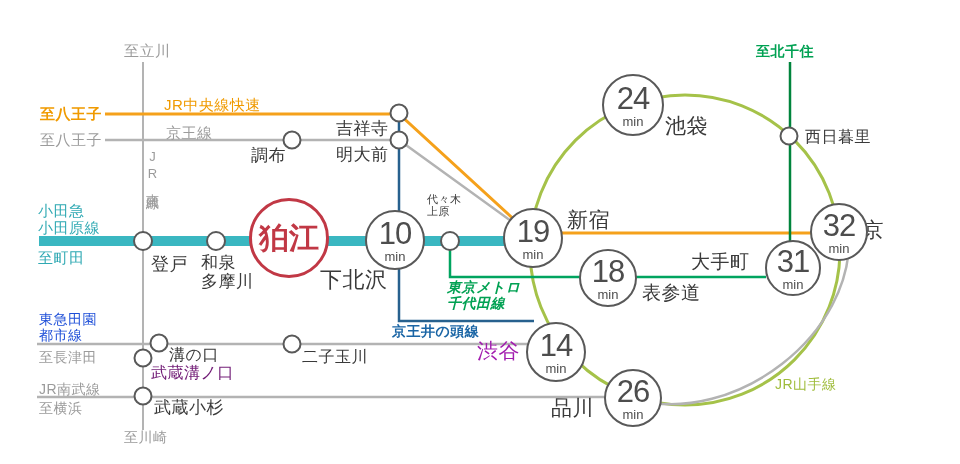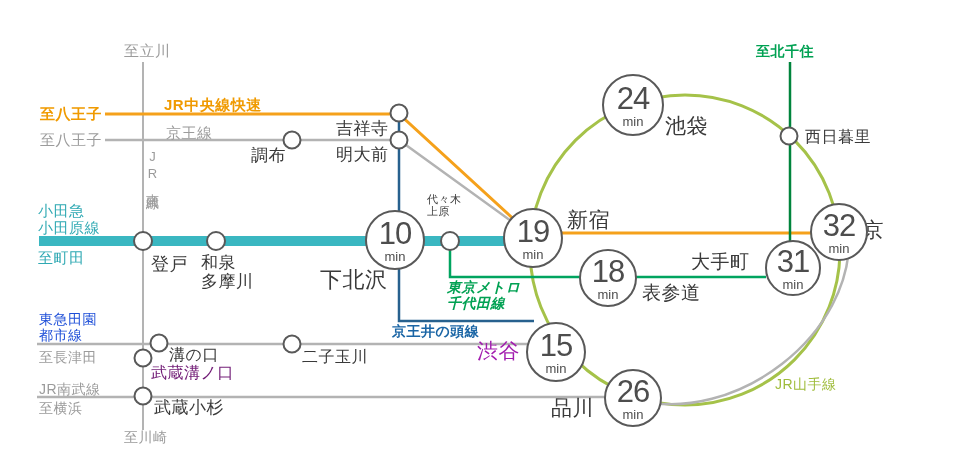--- a/index.html
+++ b/index.html
@@ -57,21 +57,21 @@
       <circle cx="216" cy="241" r="9" fill="#ffffff" stroke="#595959" stroke-width="2"></circle>
       <circle cx="450" cy="241" r="9" fill="#ffffff" stroke="#595959" stroke-width="2"></circle>
       <circle cx="789" cy="136" r="8.5" fill="#ffffff" stroke="#595959" stroke-width="2"></circle>
       <circle cx="159" cy="343" r="8.5" fill="#ffffff" stroke="#595959" stroke-width="2"></circle>
       <circle cx="143" cy="358" r="8.5" fill="#ffffff" stroke="#595959" stroke-width="2"></circle>
       <circle cx="292" cy="344" r="8.5" fill="#ffffff" stroke="#595959" stroke-width="2"></circle>
       <circle cx="143" cy="396" r="8.5" fill="#ffffff" stroke="#595959" stroke-width="2"></circle>
     </svg>
   <div id="labels-layer">
       <div class="label" style="left: 124px; top: 43px; color: rgb(155, 155, 155); font-size: 15px;">至立川</div>
-      <div class="label" style="left: 164px; top: 97px; color: rgb(240, 154, 0); font-size: 15px; font-weight: bold;">JR中央線快速</div>
+      <div class="label" style="left: 164px; top: 97px; color: rgb(240, 154, 0); font-size: 15px; font-weight: normal;">JR中央線快速</div>
       <div class="label" style="left: 40px; top: 106px; color: rgb(240, 154, 0); font-size: 15px; font-weight: bold;">至八王子</div>
       <div class="label" style="left: 166px; top: 125px; color: rgb(155, 155, 155); font-size: 15px;">京王線</div>
       <div class="label" style="left: 40px; top: 132px; color: rgb(155, 155, 155); font-size: 15px;">至八王子</div>
       <div class="label vertical" style="left: 146px; top: 149px; color: rgb(155, 155, 155); font-size: 13px;">JR南武線</div>
       <div class="label" style="left: 251px; top: 146px; color: rgb(58, 58, 58); font-size: 17px;">調布</div>
       <div class="label" style="left: 336px; top: 119px; color: rgb(58, 58, 58); font-size: 17px;">吉祥寺</div>
       <div class="label" style="left: 336px; top: 145px; color: rgb(58, 58, 58); font-size: 17px;">明大前</div>
       <div class="label" style="left: 38px; top: 203px; color: rgb(47, 169, 179); font-size: 15px;">小田急
 小田原線</div>
       <div class="label" style="left: 38px; top: 250px; color: rgb(47, 169, 179); font-size: 15px;">至町田</div>
@@ -124,21 +124,24 @@
       </div>
       <div class="badge" style="left: 793px; top: 268px; width: 56px; height: 56px; border: 2.5px solid rgb(89, 89, 89);">
         <span class="num">31</span>
         <span class="unit">min</span>
       </div>
       <div class="badge" style="left: 608px; top: 278px; width: 58px; height: 58px; border: 2.5px solid rgb(89, 89, 89);">
         <span class="num">18</span>
         <span class="unit">min</span>
       </div>
       <div class="badge" style="left: 556px; top: 352px; width: 60px; height: 60px; border: 2.5px solid rgb(89, 89, 89);">
-        <span class="num">15</span>
+        <span class="num">14</span>
         <span class="unit">min</span>
       </div>
       <div class="badge" style="left: 633px; top: 398px; width: 58px; height: 58px; border: 2.5px solid rgb(89, 89, 89);">
         <span class="num">26</span>
         <span class="unit">min</span>
       </div>
+      <div class="badge highlight" style="left: 289px; top: 238px; width: 80px; height: 80px; border: 3.5px solid rgb(193, 56, 69);">
+        <span class="station-name" style="color: rgb(193, 56, 69);">狛江</span>
+      </div>
     </div>
 </div>
 
 </body></html>

